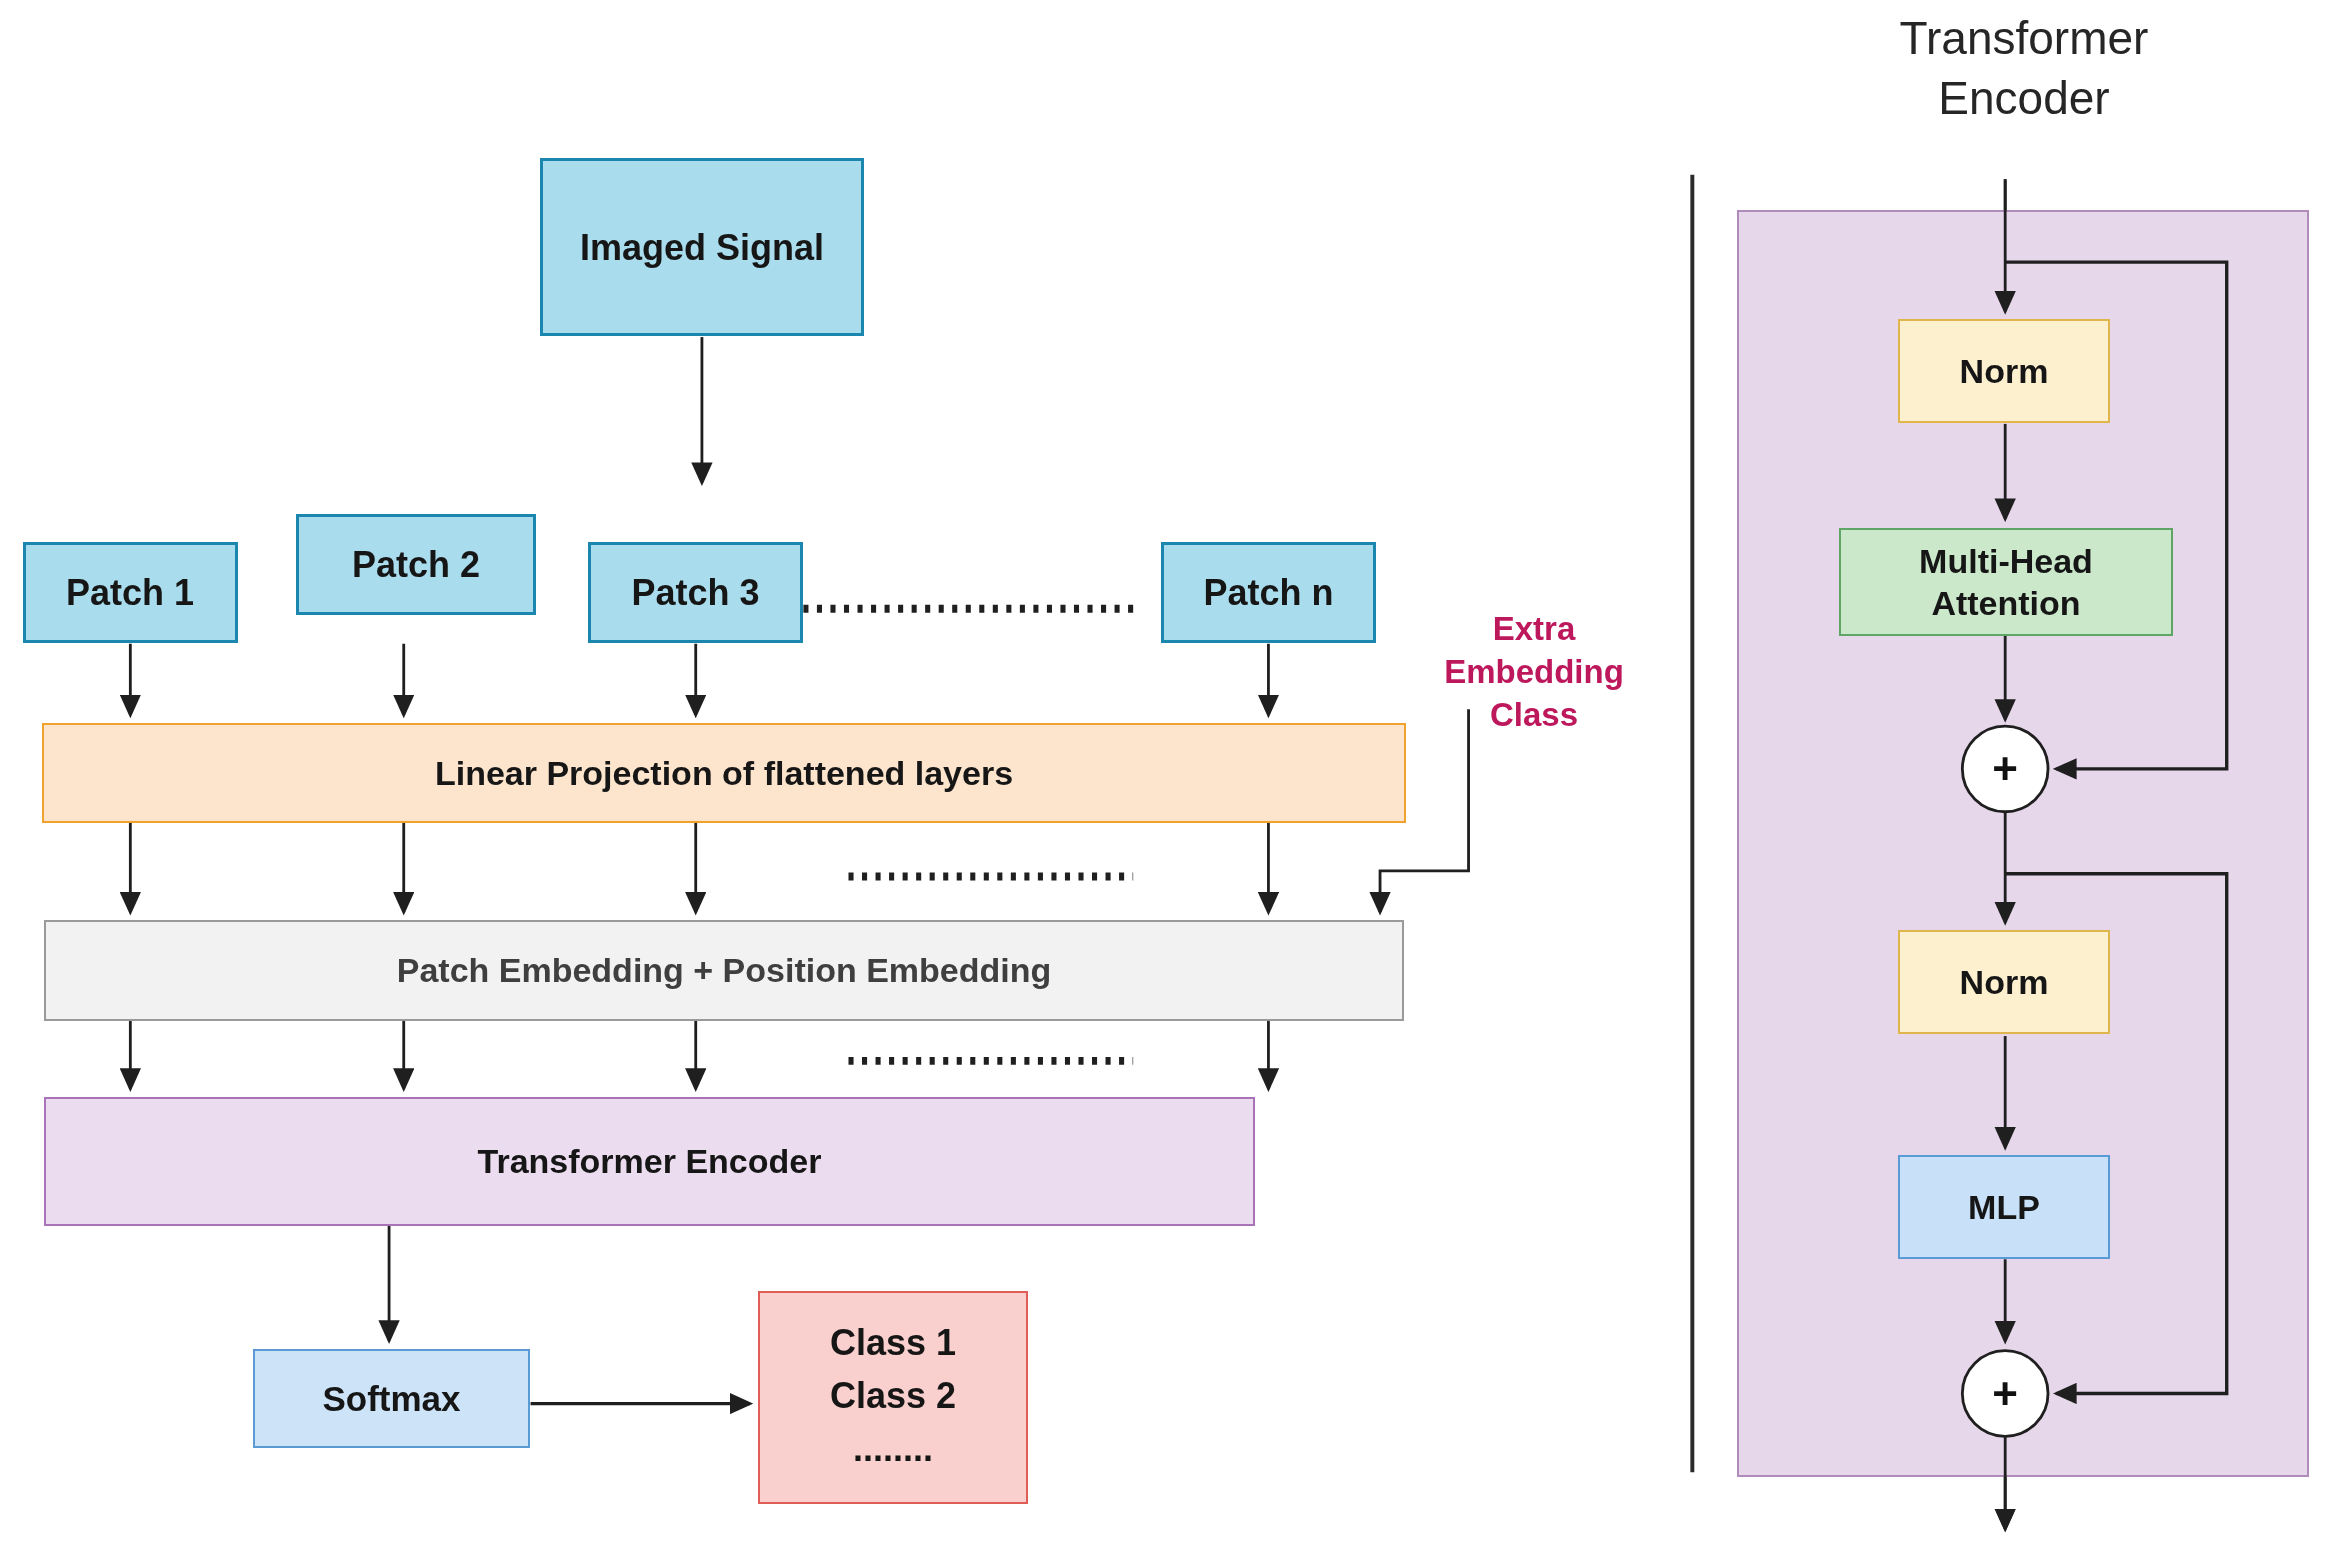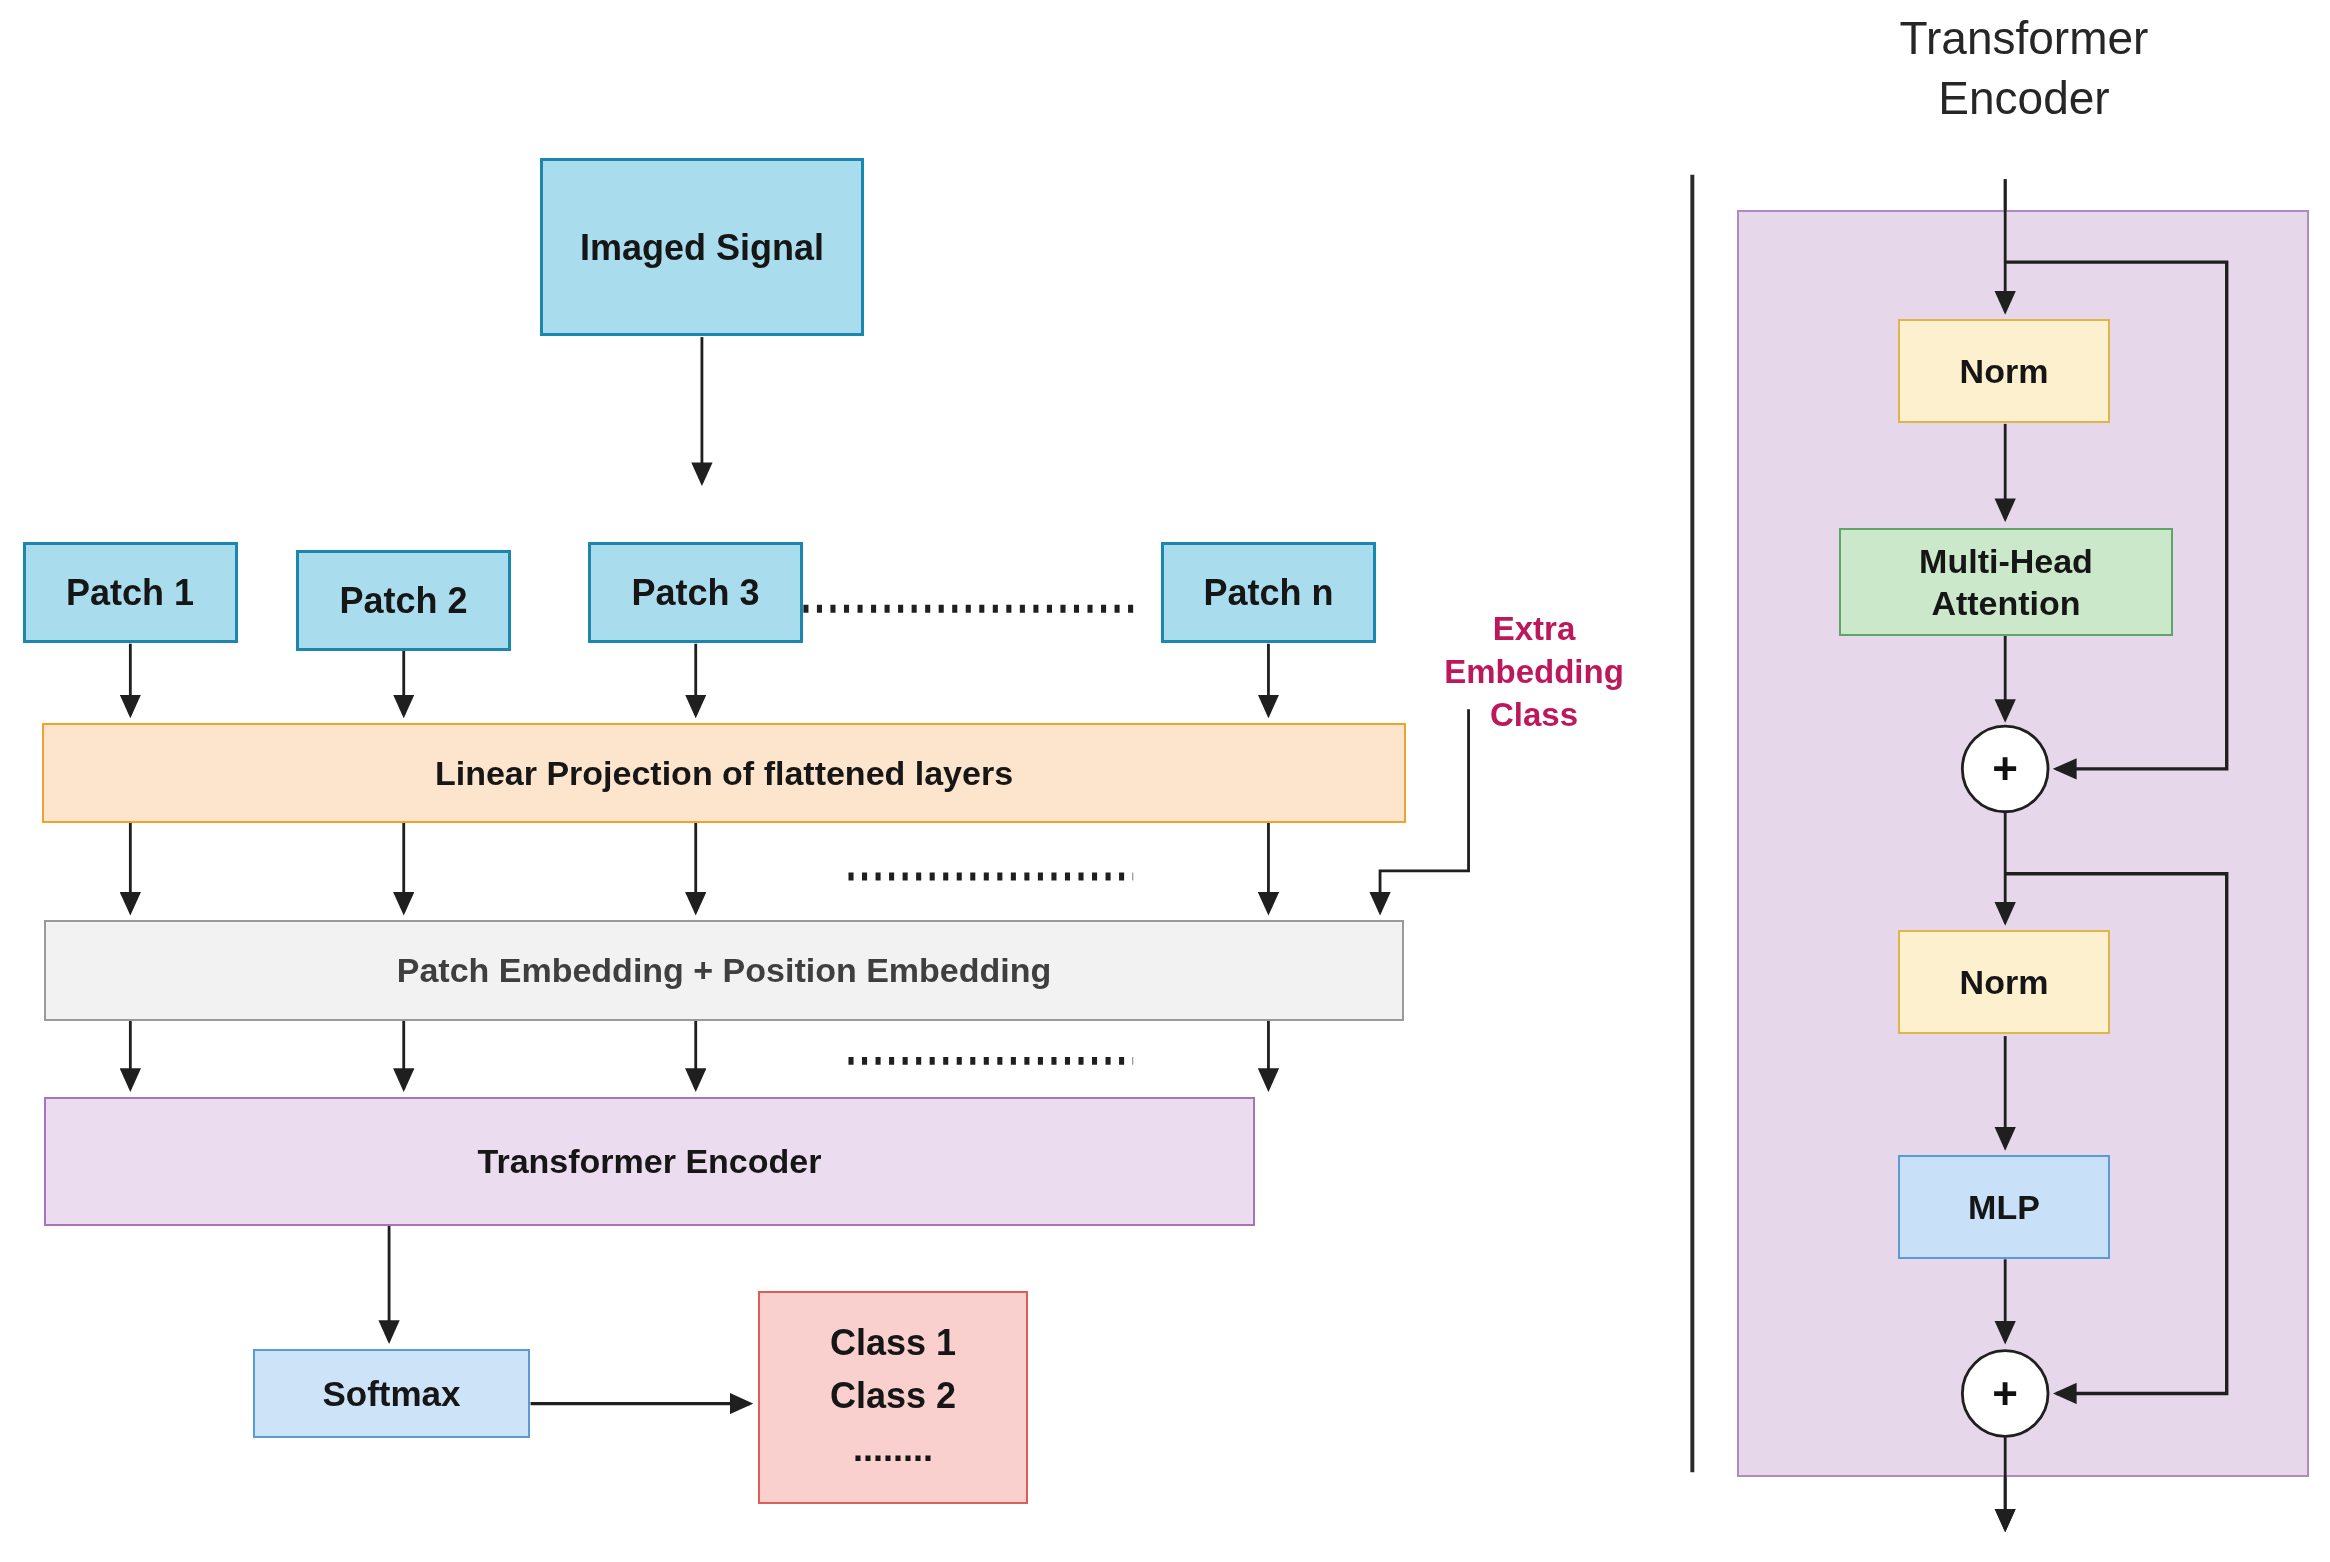--- a/index.html
+++ b/index.html
@@ -147,31 +147,31 @@
     <line class="wire" x1="3557" y1="2548" x2="3557" y2="2712" marker-end="url(#arrowhead)"></line>
     <circle class="plus-circle" cx="3557" cy="1364" r="76"></circle>
     <text class="plus-glyph" x="3557" y="1364" text-anchor="middle" dominant-baseline="central">+</text>
     <circle class="plus-circle" cx="3557" cy="2472" r="76"></circle>
     <text class="plus-glyph" x="3557" y="2472" text-anchor="middle" dominant-baseline="central">+</text>
   </svg>
 
   <div class="node cyan f-big" style="left:540px;top:158px;width:324px;height:178px;z-index:2;">Imaged Signal</div>
 
   <div class="node cyan f-big" style="left:22.6px;top:542px;width:215px;height:101px;z-index:2;">Patch 1</div>
-  <div class="node cyan f-big" style="left:296px;top:550px;width:215px;height:101px;z-index:2;">Patch 2</div>
+  <div class="node cyan f-big" style="left:296px;top:514px;width:240px;height:101px;z-index:2;">Patch 2</div>
   <div class="node cyan f-big" style="left:588px;top:542px;width:215px;height:101px;z-index:2;">Patch 3</div>
   <div class="node cyan f-big" style="left:1161px;top:542px;width:215px;height:101px;z-index:2;">Patch n</div>
 
   <div class="node grayb f-bar" style="left:44px;top:920px;width:1360px;height:101px;z-index:2;">Patch Embedding + Position Embedding</div>
 
   <div class="node orange f-bar" style="left:42px;top:723px;width:1364px;height:100px;z-index:2;">Linear Projection of flattened layers</div>
 
   <div class="node purpleb f-bar" style="left:44px;top:1097px;width:1211px;height:129px;z-index:2;">Transformer Encoder</div>
 
-  <div class="node blueb f-sm" style="left:253px;top:1349px;width:277px;height:89px;z-index:2;">Softmax</div>
+  <div class="node blueb f-sm" style="left:253px;top:1349px;width:277px;height:99px;z-index:2;">Softmax</div>
 
   <div class="node redb class-box" style="left:758px;top:1291px;width:270px;height:213px;z-index:2;">
     <span>Class 1</span>
     <span>Class 2</span>
     <span>........</span>
   </div>
 
   <div class="extra-label">
     <div>Extra</div>
     <div>Embedding</div>

